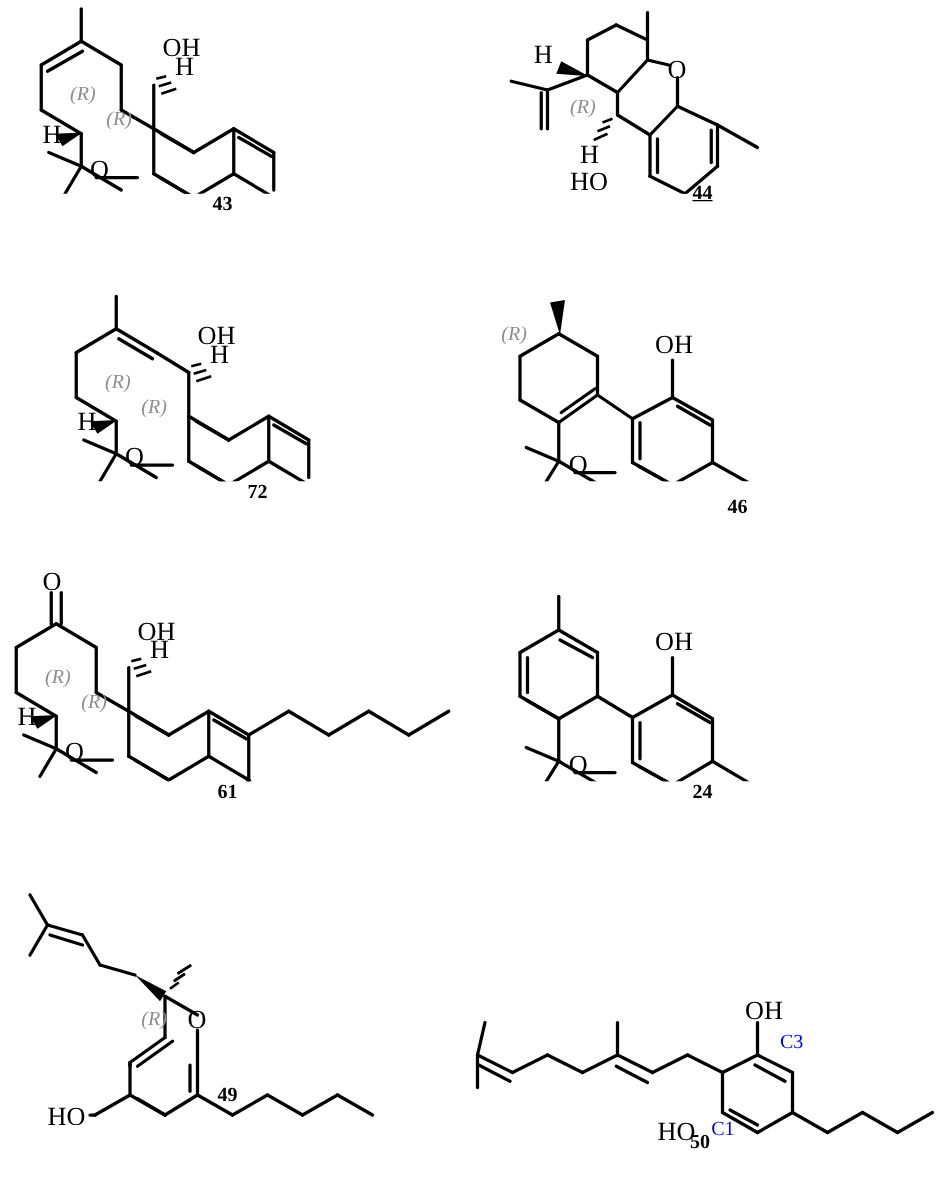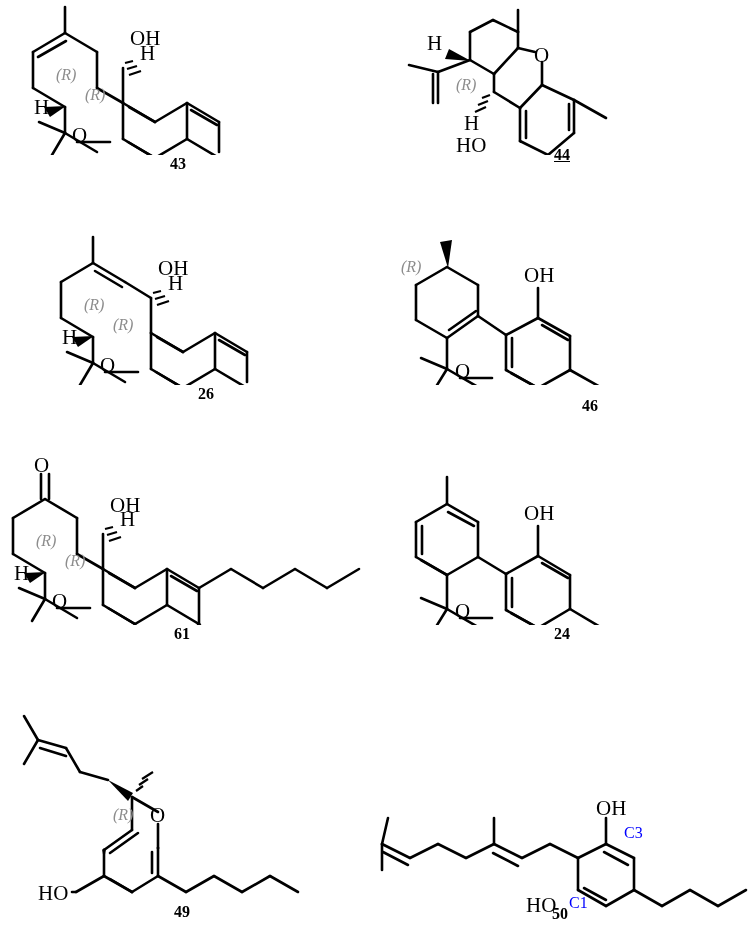--- a/index.html
+++ b/index.html
@@ -168,21 +168,21 @@
         <line x1="157" y1="75" x2="169" y2="71"></line>
       </g>
       <text class="atom" x="158" y="45">OH</text>
       <text class="atom" x="168" y="60">H</text>
       <text class="atom" x="62" y="114">H</text>
       <text class="atom" x="100" y="142">O</text>
       <text class="stereo" x="84" y="80">(R)</text>
       <text class="stereo" x="113" y="100">(R)</text>
     </svg>
   </div>
-  <div class="lbl" style="left:154px;top:385px;">26</div>
+  <div class="lbl" style="left:154px;top:385px;">72</div>
 
   <div class="cell" style="left:376px;top:230px;">
     <svg class="struct-svg" width="376" height="155" viewBox="0 0 376 155">
 
       <path class="bond" d="M40,55 L40,90"></path>
       <path class="bond" d="M40,55 L71,37"></path>
       <path class="bond" d="M71,37 L102,55"></path>
       <path class="bond" d="M102,55 L102,86"></path>
       <path class="bond" d="M40,90 L71,108"></path>
 
@@ -357,21 +357,21 @@
       <path class="bond" d="M214,176 L242,192"></path>
       <path class="bond" d="M242,192 L270,176"></path>
       <path class="bond" d="M270,176 L298,192"></path>
 
       <path class="bond" d="M76,192 L72,192"></path>
       <text class="atom" x="150" y="122">O</text>
       <text class="atom" x="38" y="200">HO</text>
       <text class="stereo" x="113" y="120">(R)</text>
     </svg>
   </div>
-  <div class="lbl" style="left:130px;top:903px;">49</div>
+  <div class="lbl" style="left:130px;top:868px;">49</div>
 
   <div class="cell" style="left:376px;top:790px;">
     <svg class="struct-svg" width="376" height="135" viewBox="0 0 376 135">
 
       <path class="bond" d="M6,54 L12,28"></path>
       <path class="bond" d="M6,54 L6,80"></path>
       <path class="bond" d="M6,54 L34,68"></path>
       <path class="bond" d="M7,62 L32,75"></path>
       <path class="bond" d="M34,68 L62,54"></path>
       <path class="bond" d="M62,54 L90,68"></path>

